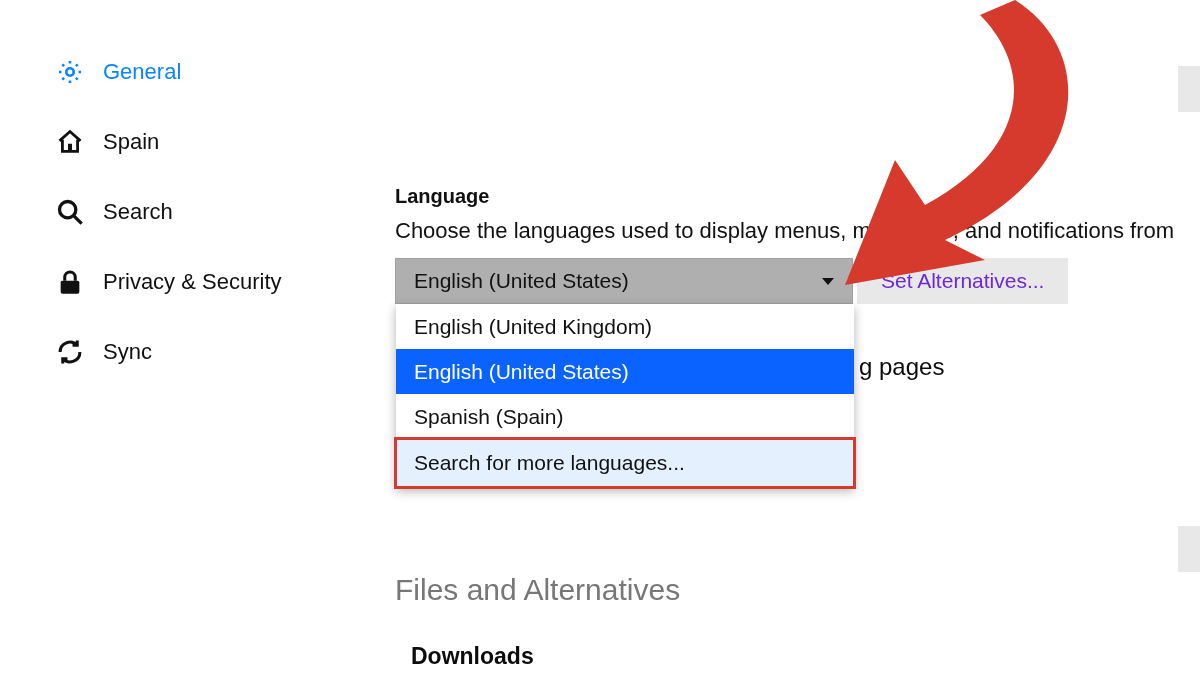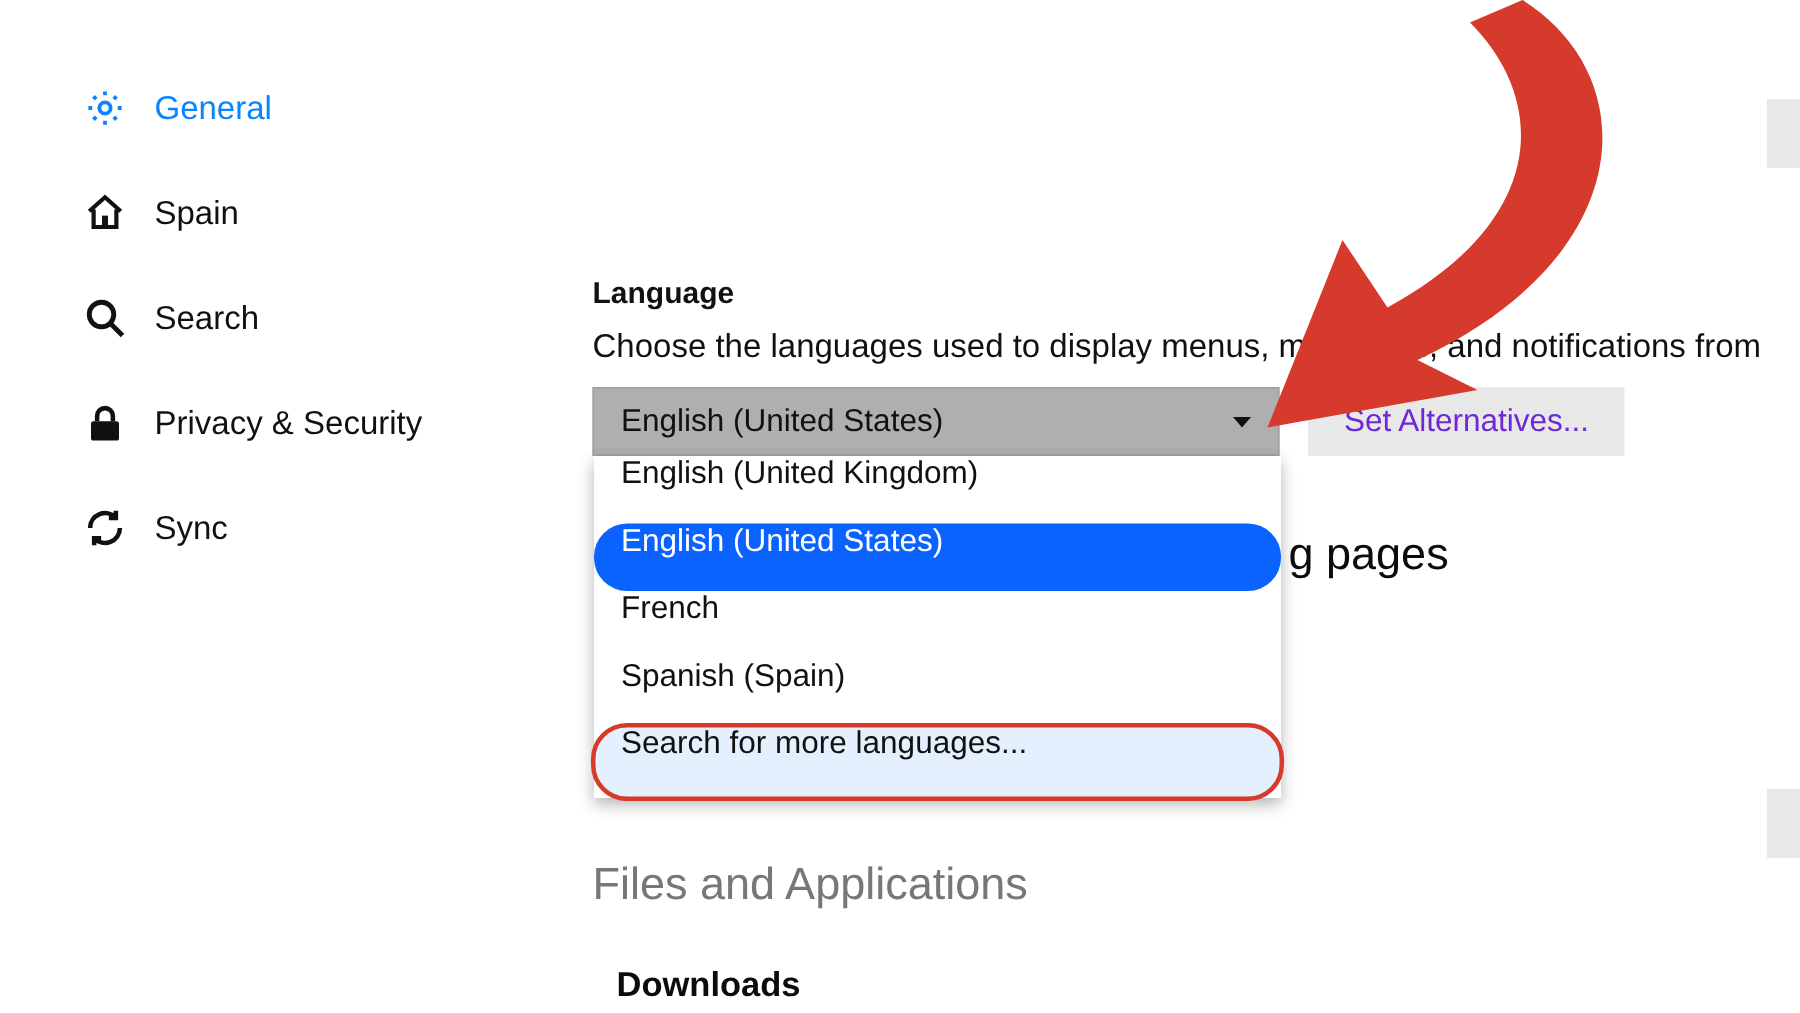--- a/index.html
+++ b/index.html
@@ -45,21 +45,21 @@
   }
   .section-desc {
     font-size: 22px;
     color: #111;
     margin-bottom: 14px;
     white-space: nowrap;
   }
   .lang-row {
     display: flex;
     align-items: flex-start;
-    gap: 19px;
+    gap: 4px;
   }
   .dropdown-wrap { position: relative; width: 458px; }
   .dropdown-closed {
     background: #afafaf;
     height: 46px;
     display: flex;
     align-items: center;
     justify-content: space-between;
     padding: 0 18px;
     font-size: 21px;
@@ -78,25 +78,25 @@
     top: 46px;
     left: 1px;
     right: -1px;
     background: #fff;
     box-shadow: 0 4px 10px rgba(0,0,0,0.3);
     z-index: 5;
   }
   .dd-option {
     height: 45px;
     display:flex;
+    align-items:center;
     padding: 0 18px;
     font-size: 21px;
     color:#111;
     cursor:pointer;
-    border-radius:22px;
   }
   .dd-option.selected { background:#0a63ff; color:#fff; }
   .dd-option.highlight-box {
     background:#e4f0fd;
     outline: 3px solid #d53a2c;
     outline-offset: -1px;
     height: 48px;
   }
   .set-alt-btn {
     background:#e8e8e8;
@@ -104,21 +104,21 @@
     height:46px;
     padding:0 24px;
     font-size:21px;
     color:#6d28d9;
     cursor:pointer;
   }
   .partial-text-right {
     position:absolute;
     left: 464px;
     top: 168px;
-    font-size:30px;
+    font-size:24px;
     white-space:nowrap;
   }
   .files-apps {
     position:absolute;
     left:0;
     top:388px;
     font-size:30px;
     font-weight:300;
     color:#777;
   }
@@ -224,38 +224,35 @@
         <span class="caret-down"></span>
       </div>
       <div class="dropdown-list">
         <div class="dd-option">
             <span>English (United Kingdom)</span>
           </div>
         <div class="dd-option selected">
             <span>English (United States)</span>
           </div>
         <div class="dd-option">
-            <span>French</span>
-          </div>
-        <div class="dd-option">
             <span>Spanish (Spain)</span>
           </div>
         <div class="dd-option highlight-box">
             <span>Search for more languages...</span>
           </div>
       </div>
     </div>
     <button class="set-alt-btn">Set Alternatives...</button>
   </div>
 
   <div class="partial-text-right">g pages</div>
 
   <div class="stub-btn2"></div>
 
-  <div class="files-apps">Files and Applications</div>
+  <div class="files-apps">Files and Alternatives</div>
   <div class="downloads-title">Downloads</div>
 
 </div>
 
 <svg class="big-arrow" viewBox="0 0 300 350">
   <path d="M 200 30 
            C 280 80, 280 200, 130 270
            L 170 290
            L 30 315
            L 80 190

